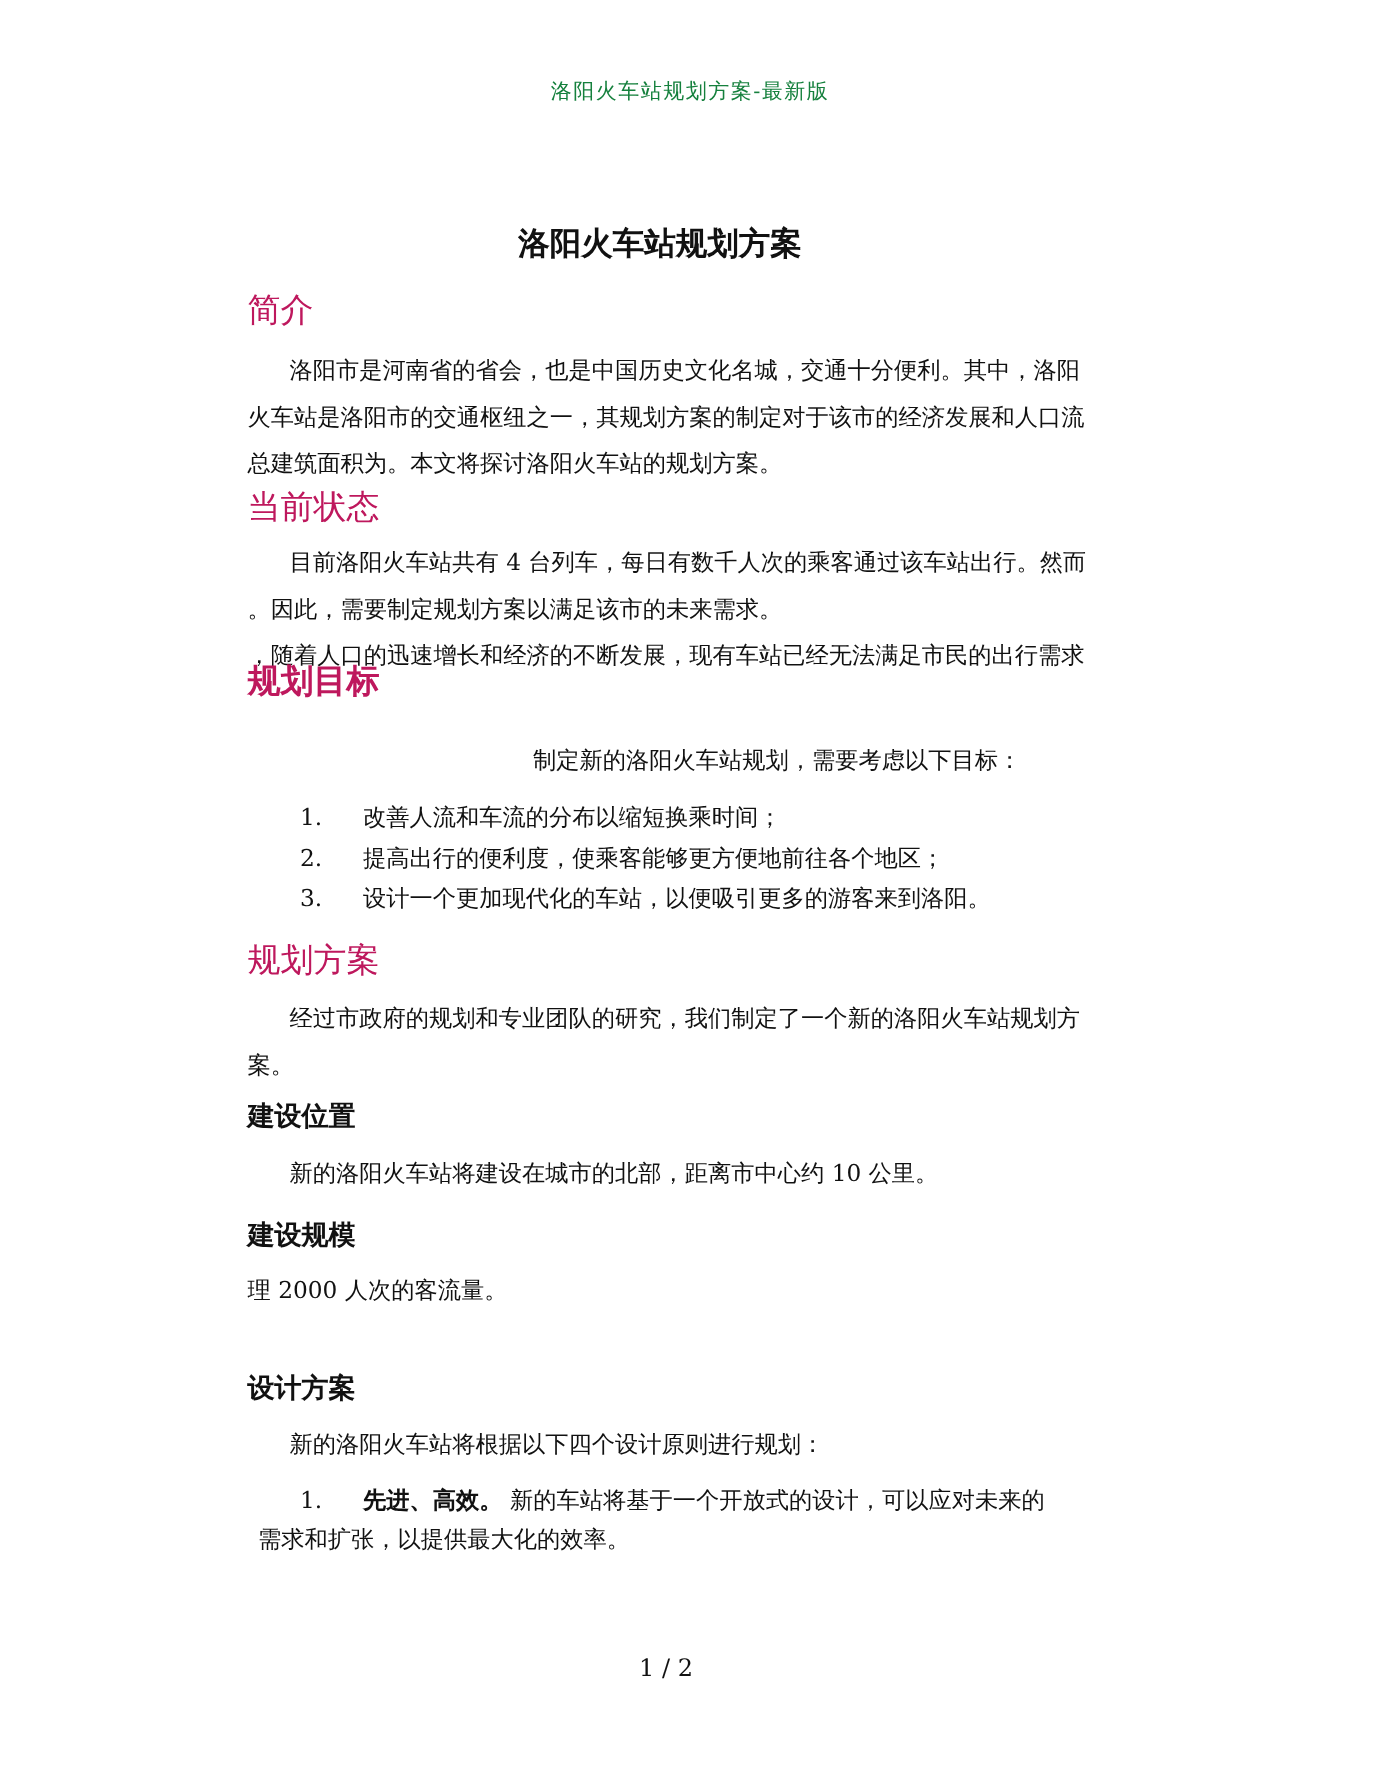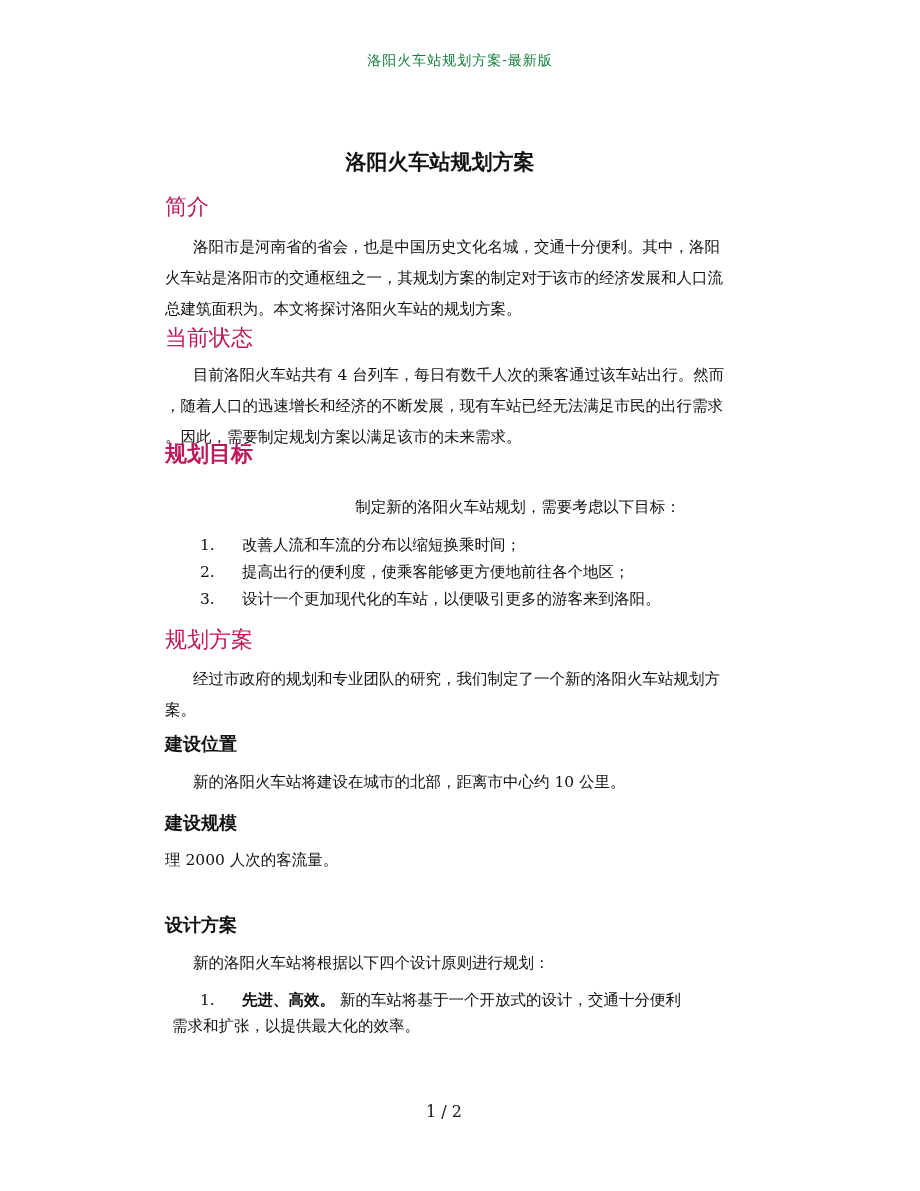--- a/index.html
+++ b/index.html
@@ -31,22 +31,22 @@
 <div class="h2" style="top:192px;">简介</div>
 <div class="para" style="top:232px;">
   <span class="ln indent">洛阳市是河南省的省会，也是中国历史文化名城，交通十分便利。其中，洛阳</span>
   <span class="ln">火车站是洛阳市的交通枢纽之一，其规划方案的制定对于该市的经济发展和人口流</span>
   <span class="ln">总建筑面积为。本文将探讨洛阳火车站的规划方案。</span>
 </div>
 
 <div class="h2" style="top:323px;">当前状态</div>
 <div class="para" style="top:360px;">
   <span class="ln indent">目前洛阳火车站共有 4 台列车，每日有数千人次的乘客通过该车站出行。然而</span>
+  <span class="ln">。因此，需要制定规划方案以满足该市的未来需求。</span>
   <span class="ln">，随着人口的迅速增长和经济的不断发展，现有车站已经无法满足市民的出行需求</span>
-  <span class="ln">。因此，需要制定规划方案以满足该市的未来需求。</span>
 </div>
 
 <div class="h2" style="top:439px;font-weight:bold;">规划目标</div>
 <div class="para" style="top:492px; left:165px;text-align:center;">
   <span class="ln">制定新的洛阳火车站规划，需要考虑以下目标：</span>
 </div>
 <div class="list-item" style="top:535px;">
   <span class="num">1.</span><span>改善人流和车流的分布以缩短换乘时间；</span>
 </div>
 <div class="list-item" style="top:562px;">
@@ -70,19 +70,19 @@
 <div class="h3" style="top:811px;">建设规模</div>
 <div class="para" style="top:845px;">
   <span class="ln">理 2000 人次的客流量。</span>
 </div>
 
 <div class="h3" style="top:913px;">设计方案</div>
 <div class="para" style="top:948px; left:165px;">
   <span class="ln">新的洛阳火车站将根据以下四个设计原则进行规划：</span>
 </div>
 <div class="list-item" style="top:990px;">
-  <span class="num">1.</span><span class="bold">先进、高效。</span> <span>新的车站将基于一个开放式的设计，交通十分便利</span>
+  <span class="num">1.</span><span class="bold">先进、高效。</span> <span>新的车站将基于一个开放式的设计，可以应对未来的</span>
 </div>
 <div class="list-item" style="top:1016px; left:172px;">
   <span>需求和扩张，以提供最大化的效率。</span>
 </div>
 
 <div class="page-num">1 / 2</div>
 
 </body></html>

